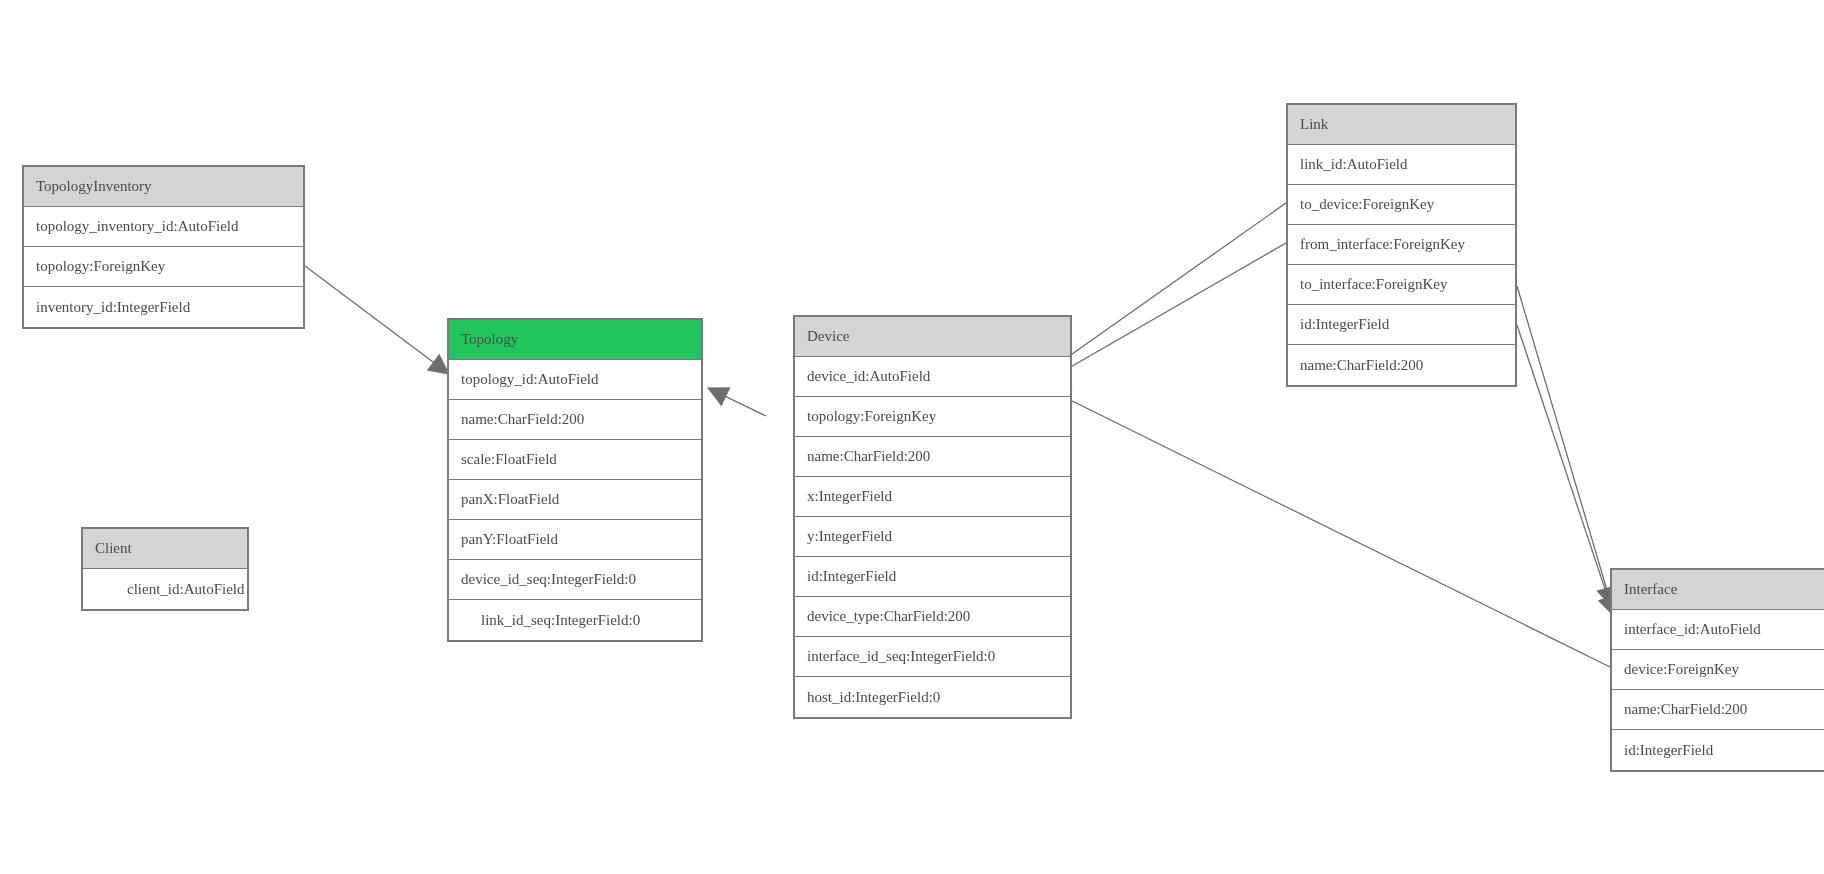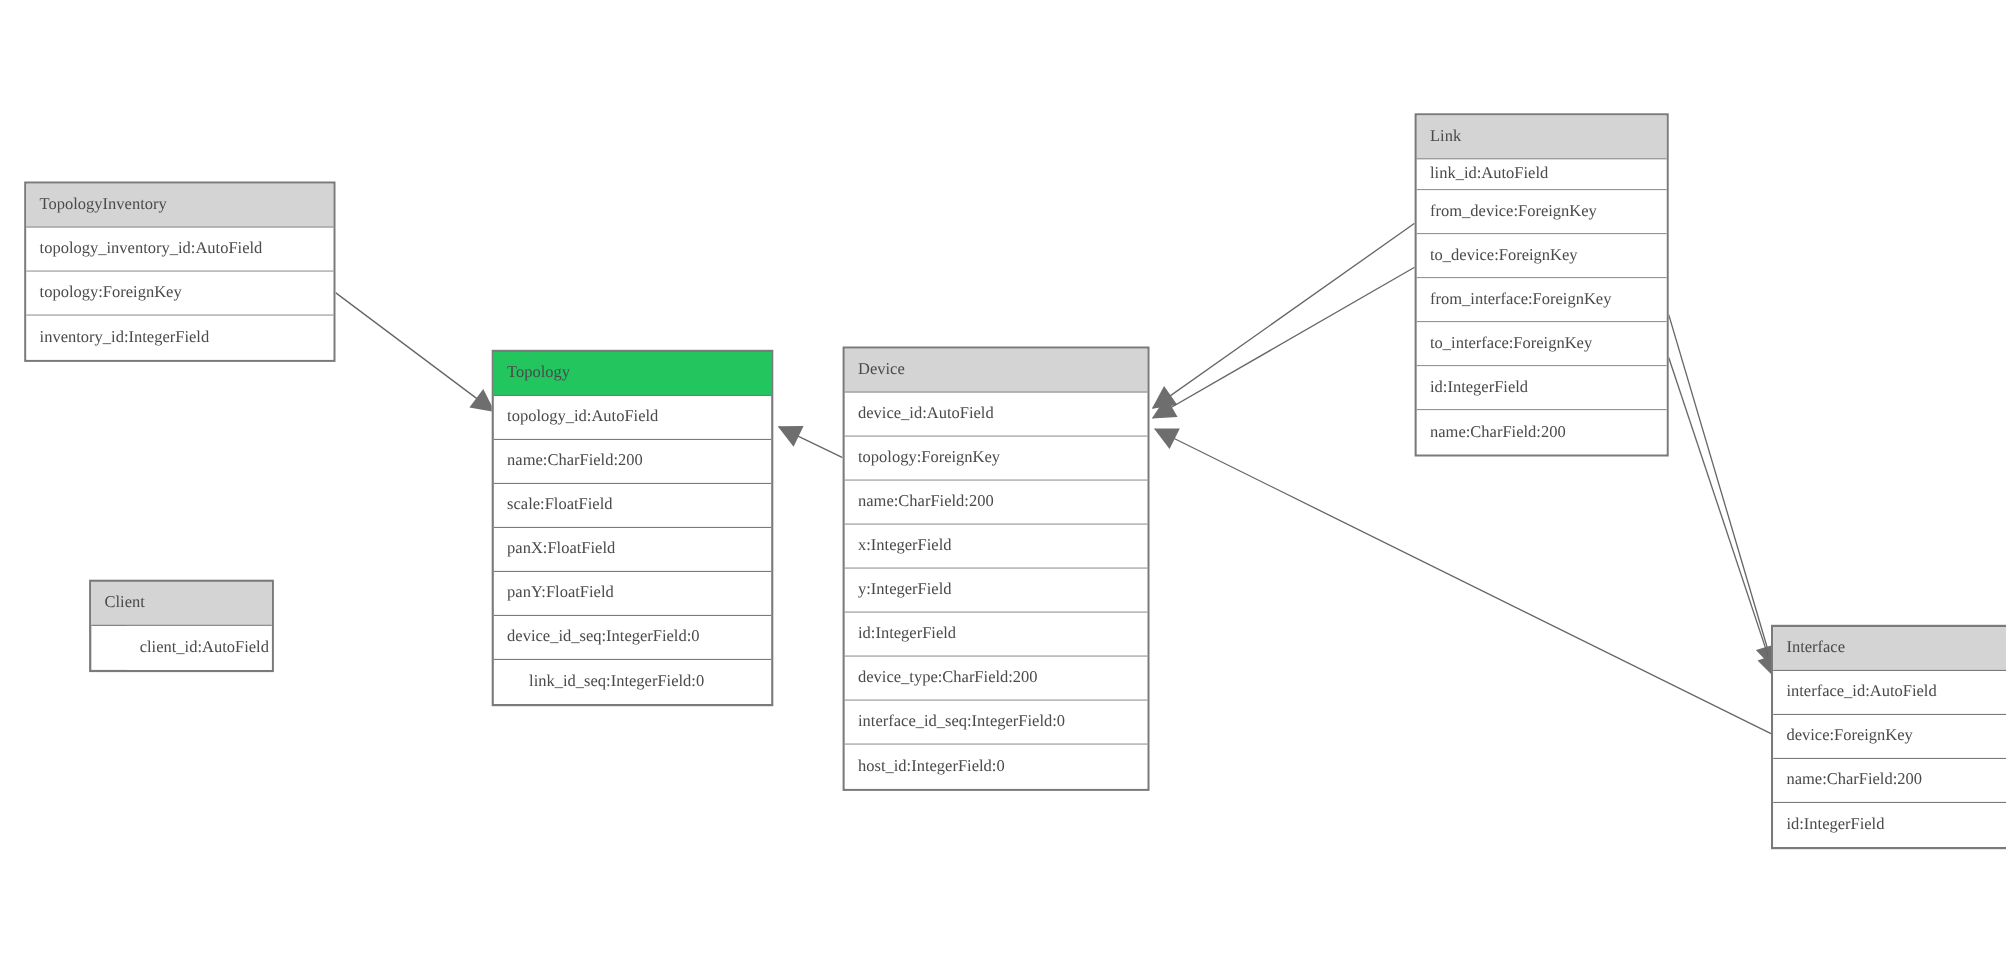--- a/index.html
+++ b/index.html
@@ -90,36 +90,35 @@
       <div class="entity-row" style="height: 40px;">scale:FloatField</div>
       <div class="entity-row" style="height: 40px;">panX:FloatField</div>
       <div class="entity-row" style="height: 40px;">panY:FloatField</div>
       <div class="entity-row" style="height: 40px;">device_id_seq:IntegerField:0</div>
       <div class="entity-row" style="height: 40px; padding-left: 32px;">link_id_seq:IntegerField:0</div>
     </div>
     <div class="entity" style="left: 81px; top: 527px; width: 168px;">
       <div class="entity-header" style="height: 40px; background: rgb(212, 212, 212); text-align: right;">Client</div>
       <div class="entity-row" style="height: 40px; margin-left: 32px;">client_id:AutoField</div>
     </div>
-    <div class="entity" style="left: 766px; top: 315px; width: 279px;">
+    <div class="entity" style="left: 793px; top: 315px; width: 279px;">
       <div class="entity-header" style="height: 40px; background: rgb(212, 212, 212);">Device</div>
       <div class="entity-row" style="height: 40px;">device_id:AutoField</div>
       <div class="entity-row" style="height: 40px;">topology:ForeignKey</div>
       <div class="entity-row" style="height: 40px;">name:CharField:200</div>
       <div class="entity-row" style="height: 40px;">x:IntegerField</div>
       <div class="entity-row" style="height: 40px;">y:IntegerField</div>
       <div class="entity-row" style="height: 40px;">id:IntegerField</div>
       <div class="entity-row" style="height: 40px;">device_type:CharField:200</div>
       <div class="entity-row" style="height: 40px;">interface_id_seq:IntegerField:0</div>
       <div class="entity-row" style="height: 40px;">host_id:IntegerField:0</div>
     </div>
     <div class="entity" style="left: 1286px; top: 103px; width: 231px;">
       <div class="entity-header" style="height: 40px; background: rgb(212, 212, 212);">Link</div>
-      <div class="entity-row" style="height: 28px;">link_id:AutoField</div>
-      <div class="entity-row" style="height: 40px;">from_device:ForeignKey</div>
+      <div class="entity-row" style="height: 40px;">link_id:AutoField</div>
       <div class="entity-row" style="height: 40px;">to_device:ForeignKey</div>
       <div class="entity-row" style="height: 40px;">from_interface:ForeignKey</div>
       <div class="entity-row" style="height: 40px;">to_interface:ForeignKey</div>
       <div class="entity-row" style="height: 40px;">id:IntegerField</div>
       <div class="entity-row" style="height: 40px;">name:CharField:200</div>
     </div>
     <div class="entity" style="left: 1610px; top: 568px; width: 231px;">
       <div class="entity-header" style="height: 40px; background: rgb(212, 212, 212);">Interface</div>
       <div class="entity-row" style="height: 40px;">interface_id:AutoField</div>
       <div class="entity-row" style="height: 40px;">device:ForeignKey</div>

